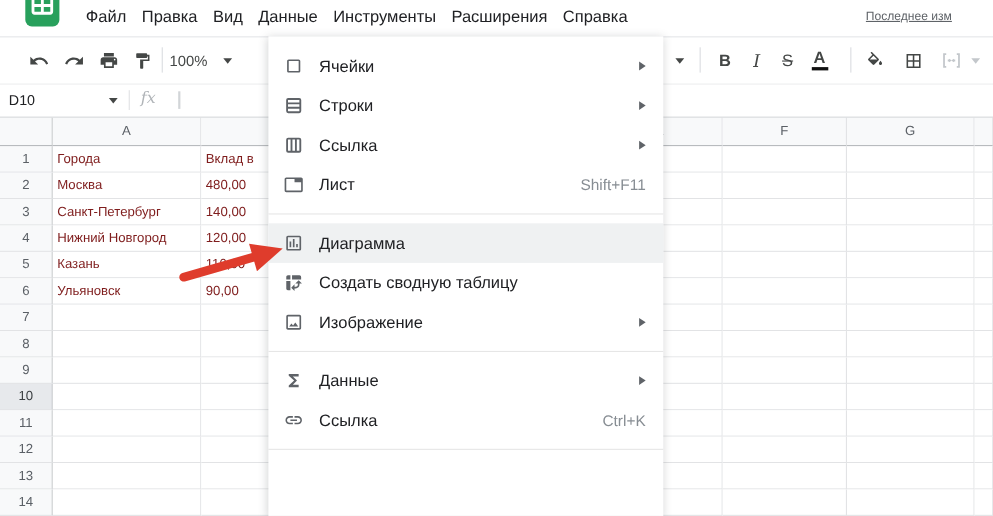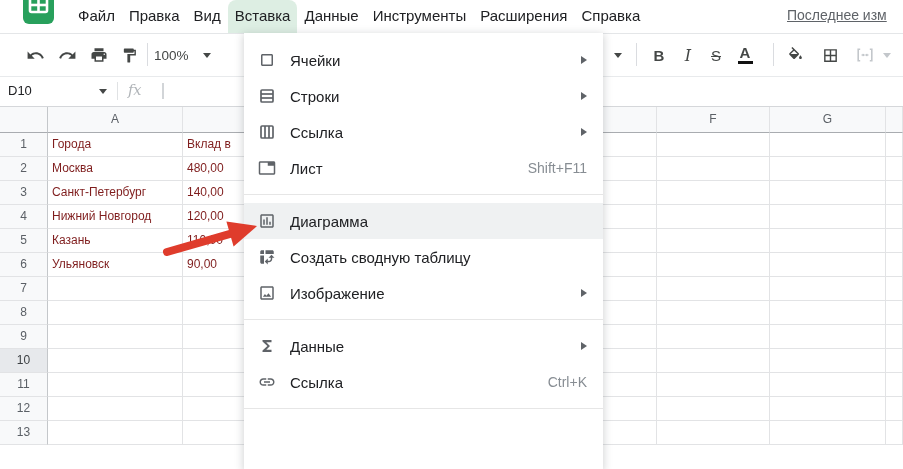--- a/index.html
+++ b/index.html
@@ -6,21 +6,21 @@
   .app{position:relative;width:903px;height:469px;overflow:hidden;background:#fff;
        font-family:"Liberation Sans","DejaVu Sans",sans-serif;color:#202124;}
 
   
   .menubar{position:absolute;left:0;top:0;width:100%;height:33px;background:#fff;
            border-bottom:1px solid #e4e6e8;z-index:30;}
   .logo{position:absolute;left:22px;top:-8px;width:33px;height:33px;}
   .mb-items{position:absolute;left:71px;top:0;height:33px;display:flex;align-items:center;}
   .mb-item{font-size:15px;padding:0 7px;height:33px;line-height:31px;cursor:default;white-space:nowrap;}
   .mb-item.active{background:#ddeee3;border-radius:8px 8px 0 0;}
-  .last-edit{position:absolute;left:787px;top:0;height:33px;line-height:31px;font-size:14px;
+  .last-edit{position:absolute;left:787px;top:0;height:33px;line-height:31px;font-size:11px;
              color:#5f6368;text-decoration:underline;white-space:nowrap;width:116px;overflow:hidden;}
 
   
   .toolbar{position:absolute;left:0;top:33px;width:100%;height:43px;background:#fff;
            border-bottom:1px solid #e8eaec;z-index:10;}
   .tbtn{position:absolute;top:9px;width:26px;height:26px;display:flex;align-items:center;
         justify-content:center;color:#444746;}
   .tsep{position:absolute;top:10px;width:1px;height:23px;background:#dadce0;}
   .zoomctl{position:absolute;left:154px;top:9px;height:26px;display:flex;align-items:center;
            font-size:13.5px;color:#444746;}
@@ -226,36 +226,46 @@
         <div class="gc rh" style="width: 48px; height: 24px; line-height: 23px;">13</div>
         <div class="gc " style="width: 135px; height: 24px; line-height: 23px;"></div>
         <div class="gc " style="width: 134px; height: 24px; line-height: 23px;"></div>
         <div class="gc " style="width: 113px; height: 24px; line-height: 23px;"></div>
         <div class="gc " style="width: 113px; height: 24px; line-height: 23px;"></div>
         <div class="gc " style="width: 114px; height: 24px; line-height: 23px;"></div>
         <div class="gc " style="width: 113px; height: 24px; line-height: 23px;"></div>
         <div class="gc " style="width: 116px; height: 24px; line-height: 23px;"></div>
         <div class="gc " style="width: 17px; height: 24px; line-height: 23px;"></div>
       </div>
+      <div class="grow">
+        <div class="gc rh" style="width: 48px; height: 24px; line-height: 23px;">14</div>
+        <div class="gc " style="width: 135px; height: 24px; line-height: 23px;"></div>
+        <div class="gc " style="width: 134px; height: 24px; line-height: 23px;"></div>
+        <div class="gc " style="width: 113px; height: 24px; line-height: 23px;"></div>
+        <div class="gc " style="width: 113px; height: 24px; line-height: 23px;"></div>
+        <div class="gc " style="width: 114px; height: 24px; line-height: 23px;"></div>
+        <div class="gc " style="width: 113px; height: 24px; line-height: 23px;"></div>
+        <div class="gc " style="width: 116px; height: 24px; line-height: 23px;"></div>
+        <div class="gc " style="width: 17px; height: 24px; line-height: 23px;"></div>
+      </div>
     </div>
 
   <div class="menubar">
     <div class="logo">
       <svg width="33" height="33" viewBox="0 0 33 33">
         <rect x="1" y="0" width="31" height="32" rx="6" fill="#28a05c"></rect>
         <rect x="8" y="6" width="17" height="14" rx="1.5" fill="none" stroke="#fff" stroke-width="2.6"></rect>
         <line x1="8" y1="13" x2="25" y2="13" stroke="#fff" stroke-width="2.6"></line>
         <line x1="16.5" y1="6" x2="16.5" y2="20" stroke="#fff" stroke-width="2.6"></line>
       </svg>
     </div>
     <div class="mb-items">
       <span class="mb-item">Файл</span>
       <span class="mb-item">Правка</span>
       <span class="mb-item">Вид</span>
-      <span class="mb-item active">Вставка</span>
       <span class="mb-item">Данные</span>
       <span class="mb-item">Инструменты</span>
       <span class="mb-item">Расширения</span>
       <span class="mb-item">Справка</span>
     </div>
     <span class="last-edit">Последнее изм</span>
   </div>
 
   <div class="toolbar">
     <div class="tbtn" style="left:22px">

